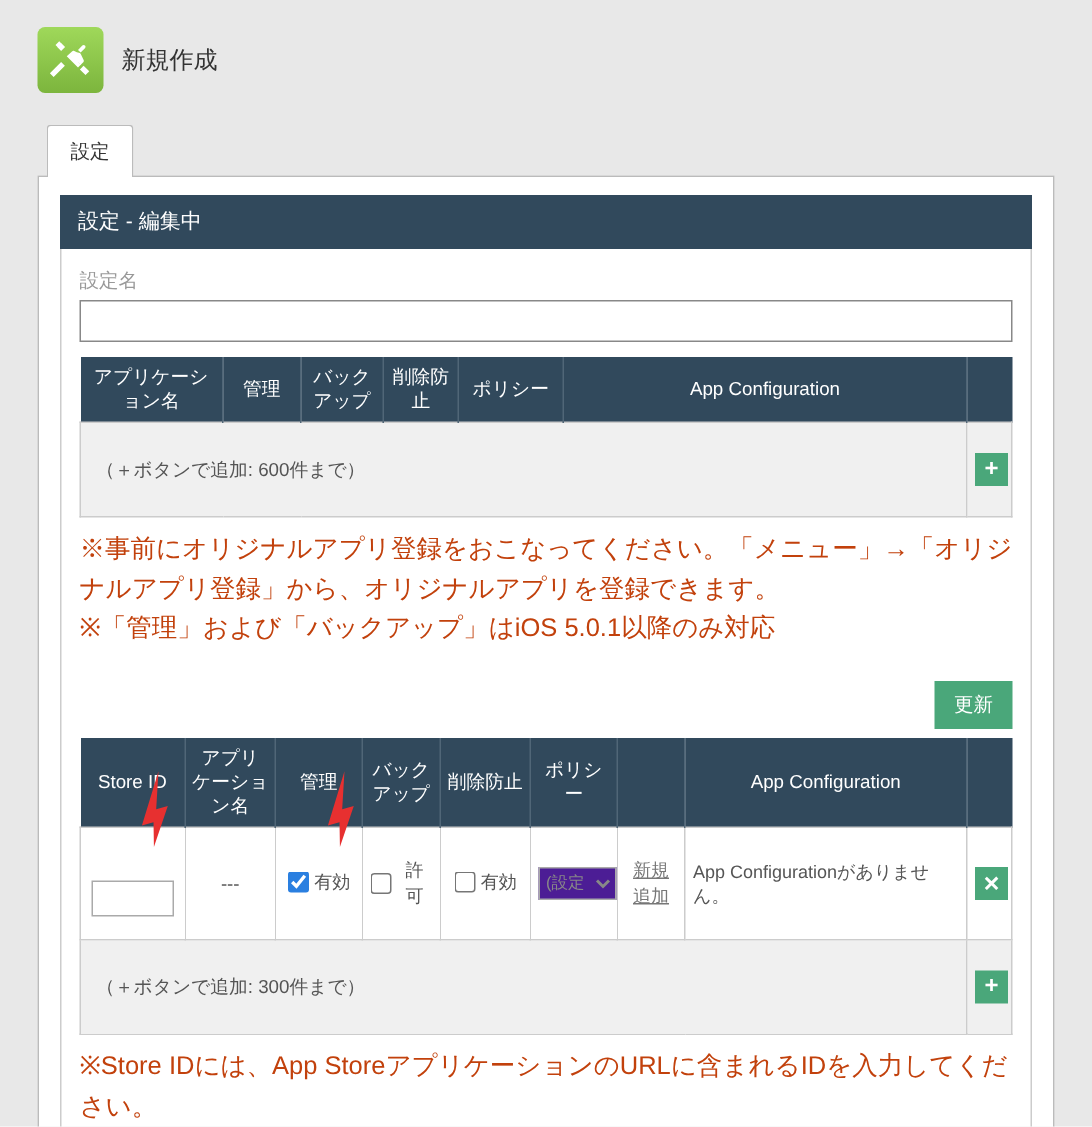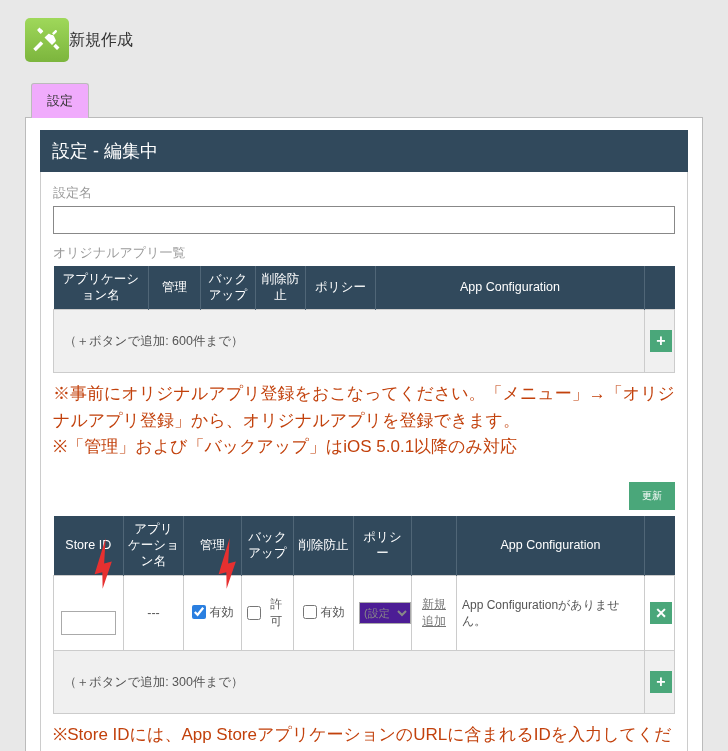--- a/index.html
+++ b/index.html
@@ -11,20 +11,21 @@
       width: 728px;
       height: 751px;
       padding: 0;
     }
     .page-wrap {
       padding: 18px 25px 10px 25px;
     }
     .header-row {
       display: flex;
       align-items: center;
+      gap: 12px;
       margin-bottom: 20px;
     }
     .tools-icon {
       width: 44px;
       height: 44px;
       background: linear-gradient(#9fd85a, #7cb53d);
       border-radius: 5px;
       position: relative;
       display: flex;
       align-items: center;
@@ -35,42 +36,42 @@
       font-size: 16px;
       color: #333;
     }
 
     .tab-strip {
       display: flex;
       gap: 0;
       padding-left: 6px;
     }
     .tab {
-      background: #f0abfc;
+      background: #ffffff;
       border: 1px solid #bbb;
       border-bottom: none;
       padding: 8px 15px 8px 15px;
       font-size: 13px;
       border-radius: 3px 3px 0 0;
       position: relative;
       top: 1px;
       cursor: pointer;
     }
     .panel {
       background: #fff;
       border: 1px solid #bbb;
       padding: 12px 14px 16px 14px;
       min-height: 590px;
     }
 
     .section-header {
       background: #31495c;
       color: #fff;
       padding: 9px 12px;
-      font-size: 18px;
+      font-size: 14px;
     }
     .section-body {
       border: 1px solid #ccc;
       border-top: none;
       padding: 12px 12px 14px 12px;
     }
     .sub-label {
       color: #999;
       font-size: 13px;
       margin-bottom: 4px;
@@ -94,21 +95,21 @@
     .toolbar-row {
       display: flex;
       justify-content: flex-end;
       margin: 10px 0 6px 0;
     }
     .btn-green {
       background: #4aa77a;
       color: #fff;
       border: none;
       padding: 7px 13px;
-      font-size: 10px;
+      font-size: 13px;
       cursor: pointer;
     }
 
     
     table.grid {
       width: 100%;
       border-collapse: collapse;
       table-layout: fixed;
     }
     table.grid th {
@@ -221,21 +222,20 @@
 
   <div class="panel">
 
     <div class="section-header">設定 - 編集中</div>
     <div class="section-body">
 
       <div class="sub-label">設定名</div>
       <input class="setting-name-input" value="" style="">
 
       <div style="height:10px"></div>
-      <div class="sub-label">オリジナルアプリ一覧</div>
 
       
       <table class="grid">
         <colgroup>
           <col style="width:95px">
             <col style="width:52px">
             <col style="width:55px">
             <col style="width:50px">
             <col style="width:70px">
             <col>

